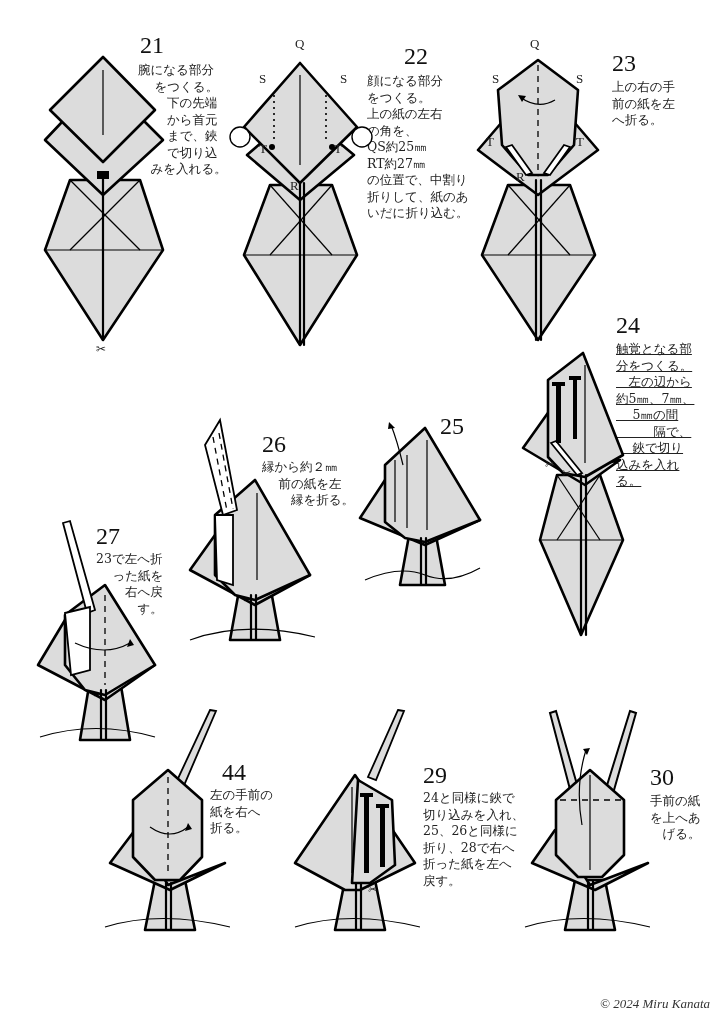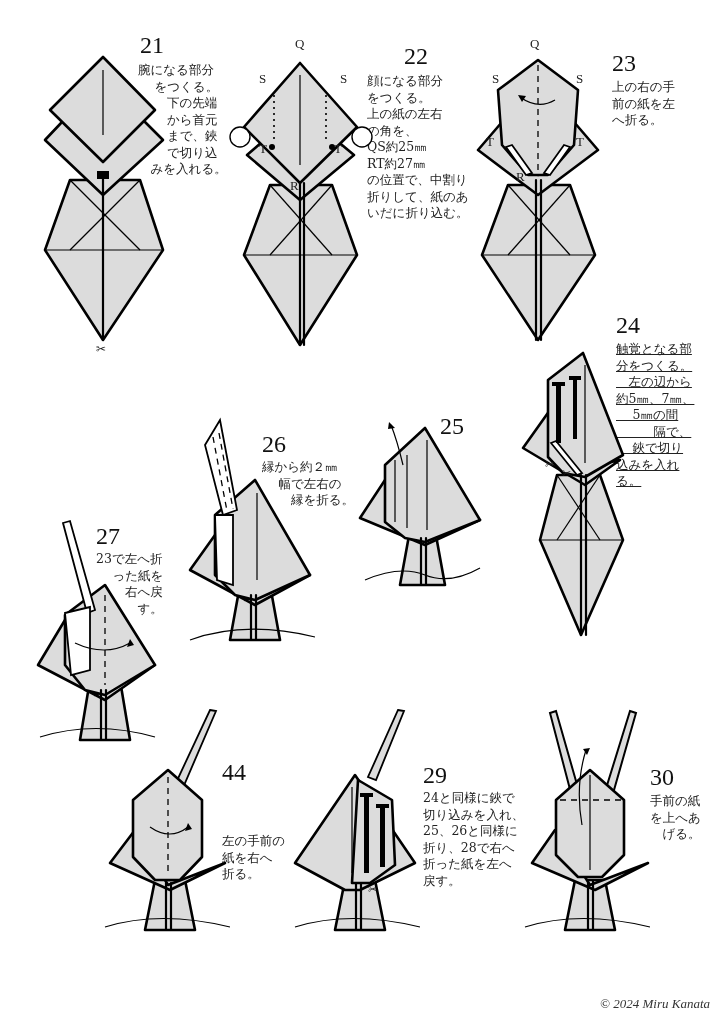--- a/index.html
+++ b/index.html
@@ -144,21 +144,21 @@
   <line class="thin" x1="40" y1="50" x2="40" y2="112"></line>
   <line class="thin" x1="52" y1="45" x2="52" y2="118"></line>
   <line class="thin" x1="72" y1="30" x2="72" y2="120"></line>
   <path class="thin" d="M48,55 Q42,30 36,15"></path>
   <polygon points="34,12 40,18 33,19" fill="#000"></polygon>
   <path class="thin" d="M10,170 Q45,155 70,165 T125,158"></path>
 </svg>
 
 <div class="step-num" style="left:262px;top:432px;">26</div>
 <div class="step-text" style="left:262px;top:459px;">縁から約２㎜
-　 幅で左右の
+　 前の紙を左
 　　 縁を折る。</div>
 <svg class="fig" width="140" height="230" style="left:185px;top:415px;" viewBox="0 0 140 230">
   <polygon class="paper" points="55,170 85,170 95,225 45,225"></polygon>
   <polygon class="paper" points="5,155 30,120 60,185 125,160 70,190"></polygon>
   <polygon class="paper" points="70,65 125,160 70,185 50,180 30,160 30,100"></polygon>
   <polygon class="white" points="20,30 35,5 52,95 38,100"></polygon>
   <line class="dash" x1="28" y1="22" x2="42" y2="96"></line>
   <line class="dash" x1="34" y1="18" x2="48" y2="94"></line>
   <polygon class="white" points="30,100 48,100 48,170 32,165"></polygon>
   <line class="line" x1="66" y1="180" x2="66" y2="225"></line>
@@ -180,21 +180,21 @@
   <polygon class="white" points="30,98 55,92 55,155 36,160"></polygon>
   <line class="line" x1="66" y1="175" x2="66" y2="225"></line>
   <line class="line" x1="71" y1="175" x2="71" y2="225"></line>
   <line class="dash" x1="70" y1="80" x2="70" y2="170"></line>
   <path class="thin" d="M40,128 Q70,142 95,128"></path>
   <polygon points="95,124 99,130 92,132" fill="#000"></polygon>
   <path class="thin" d="M5,222 Q60,205 120,222"></path>
 </svg>
 
 <div class="step-num" style="left:222px;top:760px;">44</div>
-<div class="step-text" style="left:222px;top:787px;margin-top:46px;">左の手前の
+<div class="step-text" style="left:210px;top:787px;">左の手前の
 紙を右へ
 折る。</div>
 <svg class="fig" width="140" height="230" style="left:100px;top:705px;" viewBox="0 0 140 230">
   <polygon class="white" points="110,5 116,6 82,85 74,82" style="fill:#dcdcdc"></polygon>
   <polygon class="paper" points="55,175 85,175 95,225 45,225"></polygon>
   <polygon class="paper" points="10,158 35,125 68,180 125,158 70,185"></polygon>
   <polygon class="paper" points="68,65 102,95 102,152 80,175 55,175 33,152 33,95"></polygon>
   <line class="line" x1="66" y1="178" x2="66" y2="225"></line>
   <line class="line" x1="71" y1="178" x2="71" y2="225"></line>
   <line class="dash" x1="68" y1="72" x2="68" y2="168"></line>

